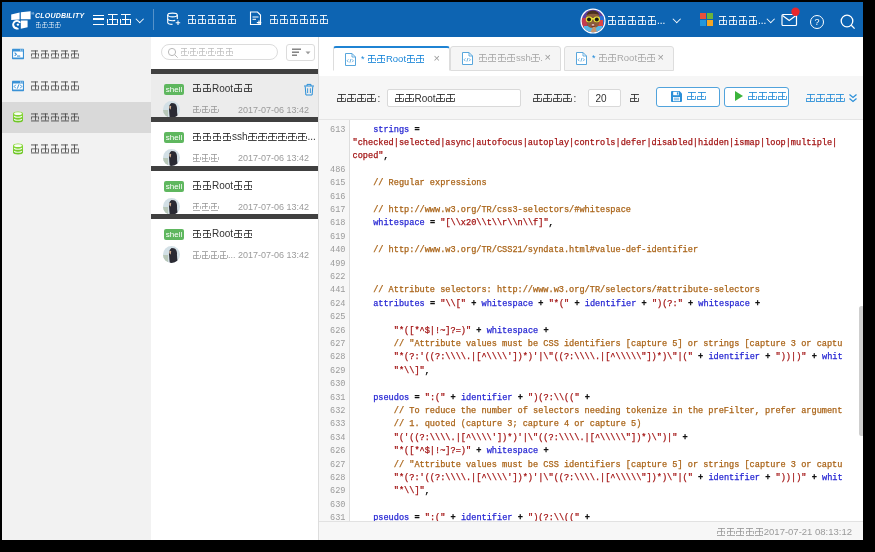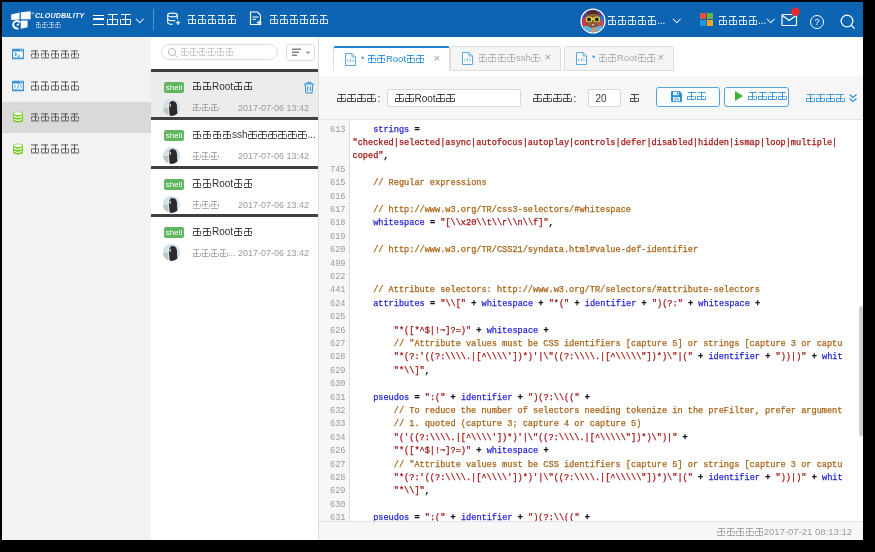--- a/index.html
+++ b/index.html
@@ -38,21 +38,21 @@
 .sbitem{position:absolute;left:0;width:149px;height:31.5px;color:#4a4a4a;font-size:10px}
 .sbitem .lbl{position:absolute;left:28px;top:50%;transform:translateY(-50%)}
 .sbitem svg{position:absolute;left:10px;top:50%;transform:translateY(-50%)}
 .sbsel{background:#d9d9d9}
 
 #listpanel{position:absolute;left:149px;top:35px;width:167.5px;height:503px;background:#fff;border-right:1px solid #ddd}
 #searchrow{position:absolute;left:0;top:0;width:100%;height:31.5px;background:#fff}
 #searchbox{position:absolute;left:10px;top:7px;width:117px;height:16px;border:1px solid #dcdcdc;border-radius:8px;color:#bfbfbf;font-size:9px;line-height:14px}
 #searchbox span{margin-left:18px}
 #sortbtn{position:absolute;left:135px;top:6.5px;width:29px;height:17px;border:1px solid #dcdcdc;border-radius:3px;background:#fff}
-.card{position:absolute;left:0;width:167px;border-top:3px solid #404040}
+.card{position:absolute;left:0;width:167px;border-top:5px solid #404040}
 .badge{position:absolute;left:13px;top:10px;width:20px;height:11px;background:#5fb75f;border-radius:2px;color:#fff;font-size:8px;line-height:11px;text-align:center}
 .ctitle{position:absolute;left:41px;top:9px;font-size:10px;color:#333;white-space:nowrap;overflow:hidden;max-width:124px}
 .cava{position:absolute;left:12px;top:27px}
 .cname{position:absolute;left:41px;top:31px;font-size:9px;color:#9b9b9b}
 .ctime{position:absolute;left:87px;top:31px;font-size:9px;color:#9b9b9b}
 .trash{position:absolute;left:152px;top:8px}
 
 #main{position:absolute;left:316.5px;top:35px;width:544.5px;height:430px;background:#14b8a6}
 #tabstrip{position:absolute;left:0;top:0;width:100%;height:38.5px;background:#fff}
 .tab{position:absolute;top:8.5px;height:25px;font-size:9.5px;border:1px solid #ddd;border-radius:3px 3px 0 0;background:#f5f5f5;color:#a9a9a9}
@@ -352,30 +352,30 @@
               <path d="M1.5 1.5 L5 4.5 L8.5 1.5"></path>
               <path d="M1.5 5.5 L5 8.5 L8.5 5.5"></path>
             </svg></span></span>
   </div>
   <div id="editor">
         <div id="gutter"></div>
         <div class="gl" style="top:4.0px">613</div>
         <div class="cl" style="top:4.0px">    <span class="cv">strings</span> <span class="co">=</span> </div>
         <div class="cl" style="top:17.4px"><span class="cs">"checked|selected|async|autofocus|autoplay|controls|defer|disabled|hidden|ismap|loop|multiple|</span></div>
         <div class="cl" style="top:30.8px"><span class="cs">coped"</span>,</div>
-        <div class="gl" style="top:44.2px">745</div>
+        <div class="gl" style="top:44.2px">486</div>
         <div class="gl" style="top:57.6px">615</div>
         <div class="cl" style="top:57.6px">    <span class="cc">// Regular expressions</span></div>
         <div class="gl" style="top:71.0px">616</div>
         <div class="gl" style="top:84.4px">617</div>
         <div class="cl" style="top:84.4px">    <span class="cc">// http://www.w3.org/TR/css3-selectors/#whitespace</span></div>
         <div class="gl" style="top:97.8px">618</div>
         <div class="cl" style="top:97.8px">    <span class="cv">whitespace</span> <span class="co">=</span> <span class="cs">"[\\x20\\t\\r\\n\\f]"</span>,</div>
         <div class="gl" style="top:111.2px">619</div>
-        <div class="gl" style="top:124.6px">620</div>
+        <div class="gl" style="top:124.6px">440</div>
         <div class="cl" style="top:124.6px">    <span class="cc">// http://www.w3.org/TR/CSS21/syndata.html#value-def-identifier</span></div>
         <div class="gl" style="top:138.0px">499</div>
         <div class="gl" style="top:151.4px">622</div>
         <div class="gl" style="top:164.8px">441</div>
         <div class="cl" style="top:164.8px">    <span class="cc">// Attribute selectors: http://www.w3.org/TR/selectors/#attribute-selectors</span></div>
         <div class="gl" style="top:178.2px">624</div>
         <div class="cl" style="top:178.2px">    <span class="cv">attributes</span> <span class="co">=</span> <span class="cs">"\\["</span> <span class="co">+</span> <span class="cv">whitespace</span> <span class="co">+</span> <span class="cs">"*("</span> <span class="co">+</span> <span class="cv">identifier</span> <span class="co">+</span> <span class="cs">")(?:"</span> <span class="co">+</span> <span class="cv">whitespace</span> <span class="co">+</span></div>
         <div class="gl" style="top:191.6px">625</div>
         <div class="gl" style="top:205.0px">626</div>
         <div class="cl" style="top:205.0px">        <span class="cs">"*([*^$|!~]?=)"</span> <span class="co">+</span> <span class="cv">whitespace</span> <span class="co">+</span></div>

